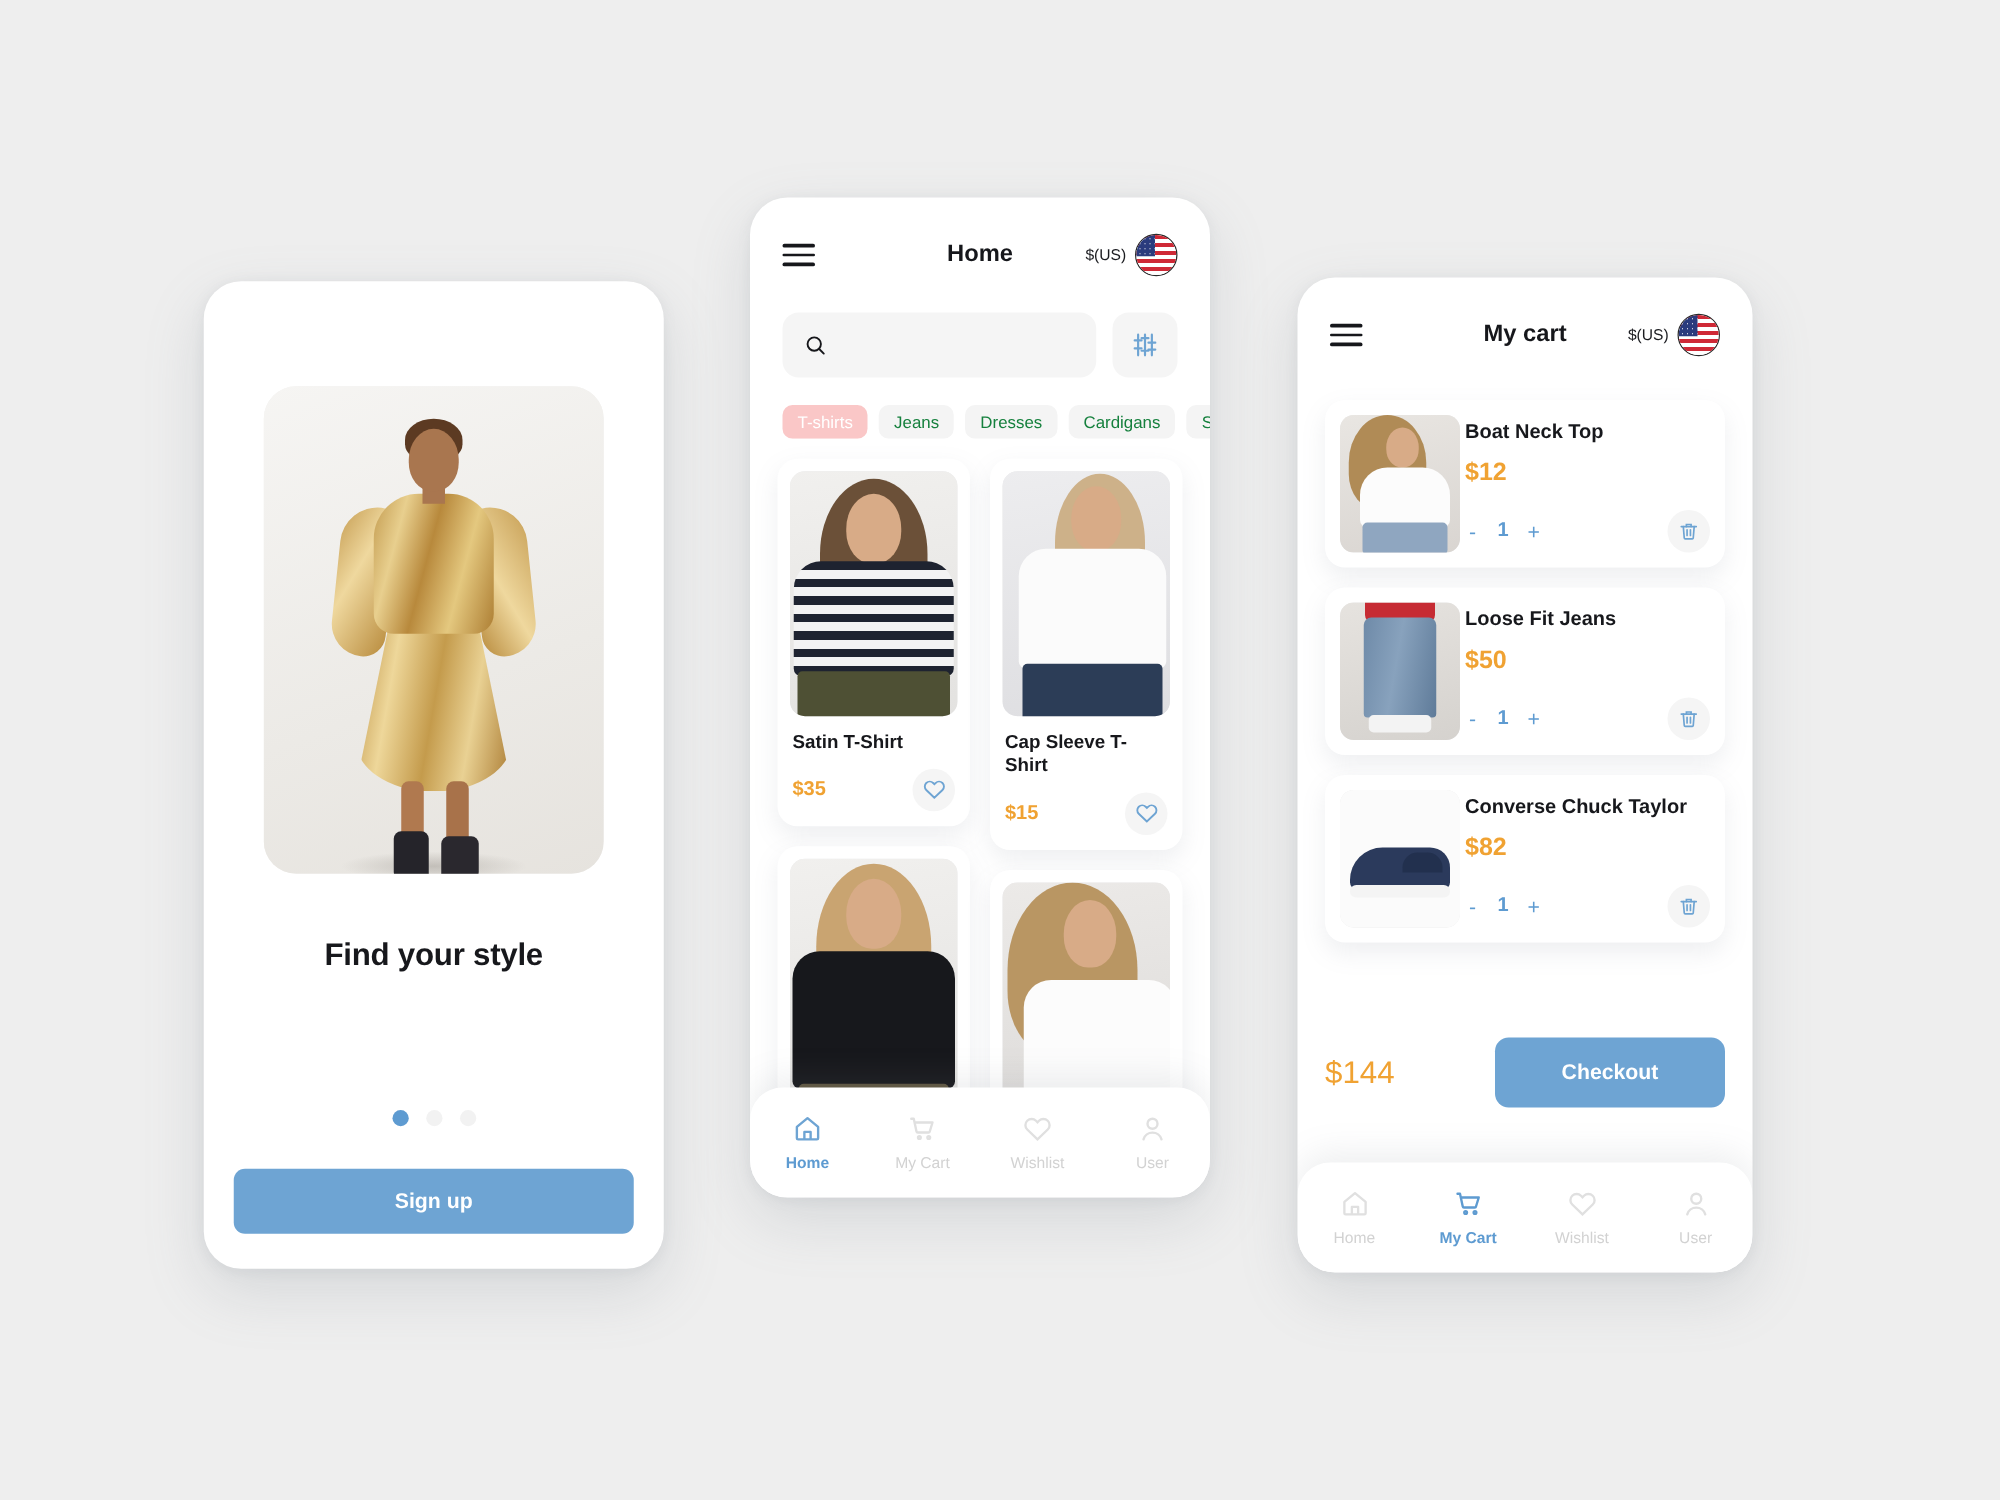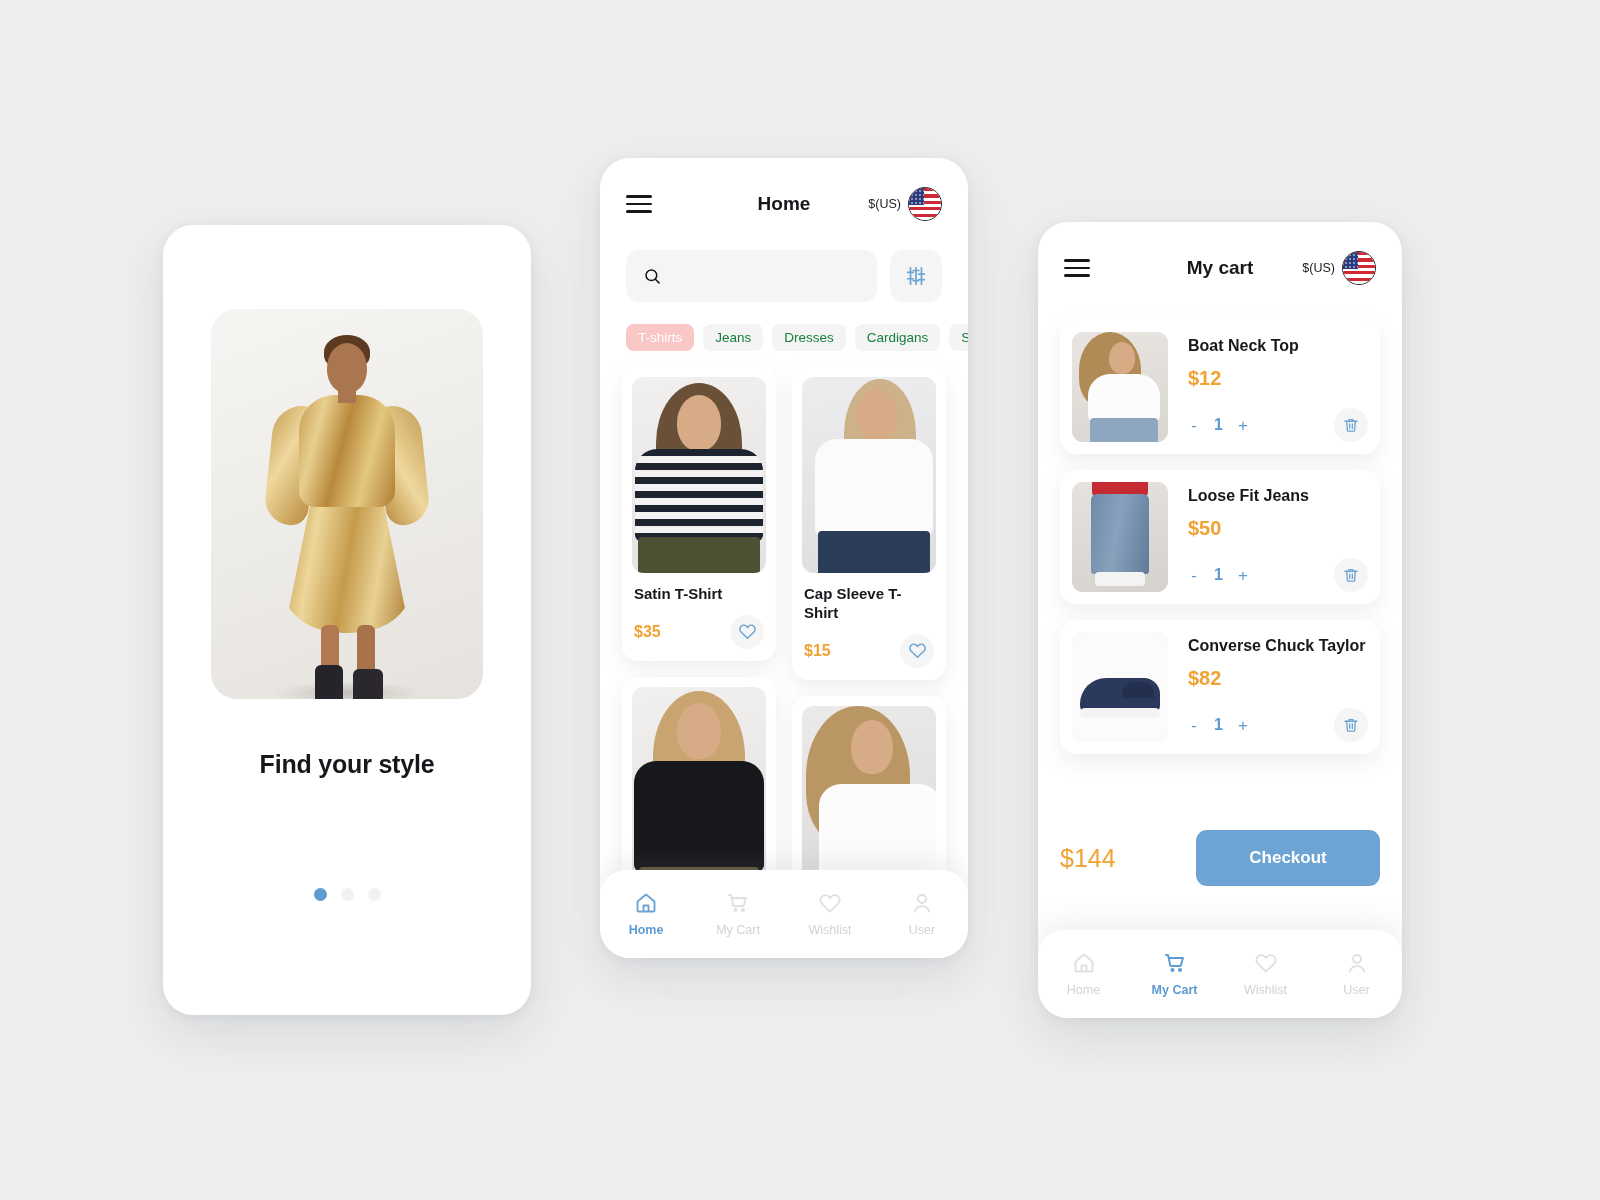--- a/index.html
+++ b/index.html
@@ -118,21 +118,21 @@
                display:flex; align-items:center; }
   .navitem { flex:1; display:flex; flex-direction:column; align-items:center; gap:8px; cursor:pointer; }
   .navlabel { font-size:12.5px; color:#d2d2d2; }
   .navitem.active .navlabel { color:#5e9bd1; font-weight:bold; }
   .navicon { width:26px; height:24px; display:flex; align-items:center; justify-content:center; }
 
   
   #screen-cart { left: 1038px; top: 222px; width: 364px; height: 796px; }
   .cart-list { padding: 6px 22px 0 22px; display:flex; flex-direction:column; gap:16px; }
   .citem { background:#fff; border-radius:16px; box-shadow:0 8px 20px rgba(125,132,145,.13);
-           display:flex; gap:20px; padding:12px;justify-content:center; }
+           display:flex; gap:4px; padding:12px;justify-content:center; }
   .cimg { width:96px; height:110px; border-radius:11px; overflow:hidden; position:relative; flex:none; background:#ebebeb; }
   .cinfo { flex:1; display:flex; flex-direction:column; padding-top:4px; }
   .cname { font-size:16px; font-weight:bold; color:#17181c; line-height:1.26; }
   .cprice { font-size:20px; font-weight:bold; color:#f0a232; margin-top:11px; }
   .cbottom { display:flex; align-items:center; margin-top:auto; }
   .qty { display:flex; align-items:center; gap:14px; }
   .qbtn { font-size:17px; color:#5e9bd1; cursor:pointer; width:12px; text-align:center; line-height:1; }
   .qval { font-size:16px; font-weight:bold; color:#5e9bd1; }
   .trash-btn { margin-left:auto; width:34px; height:34px; border-radius:50%; background:#f5f5f5;
                display:flex; align-items:center; justify-content:center; cursor:pointer; }
@@ -170,20 +170,21 @@
 
     <div class="ob-title">Find your style</div>
 
     <div class="dots">
       <span class="dot active"></span>
       <span class="dot"></span>
       <span class="dot"></span>
     </div>
 
     <div class="ob-actions">
+      <div class="btn btn-filled">Sign up</div>
     </div>
   </div>
 
   <div class="phone" id="screen-home">
 
     <div class="appbar">
       <div class="burger">
           <i></i>
           <i></i>
           <i></i>

